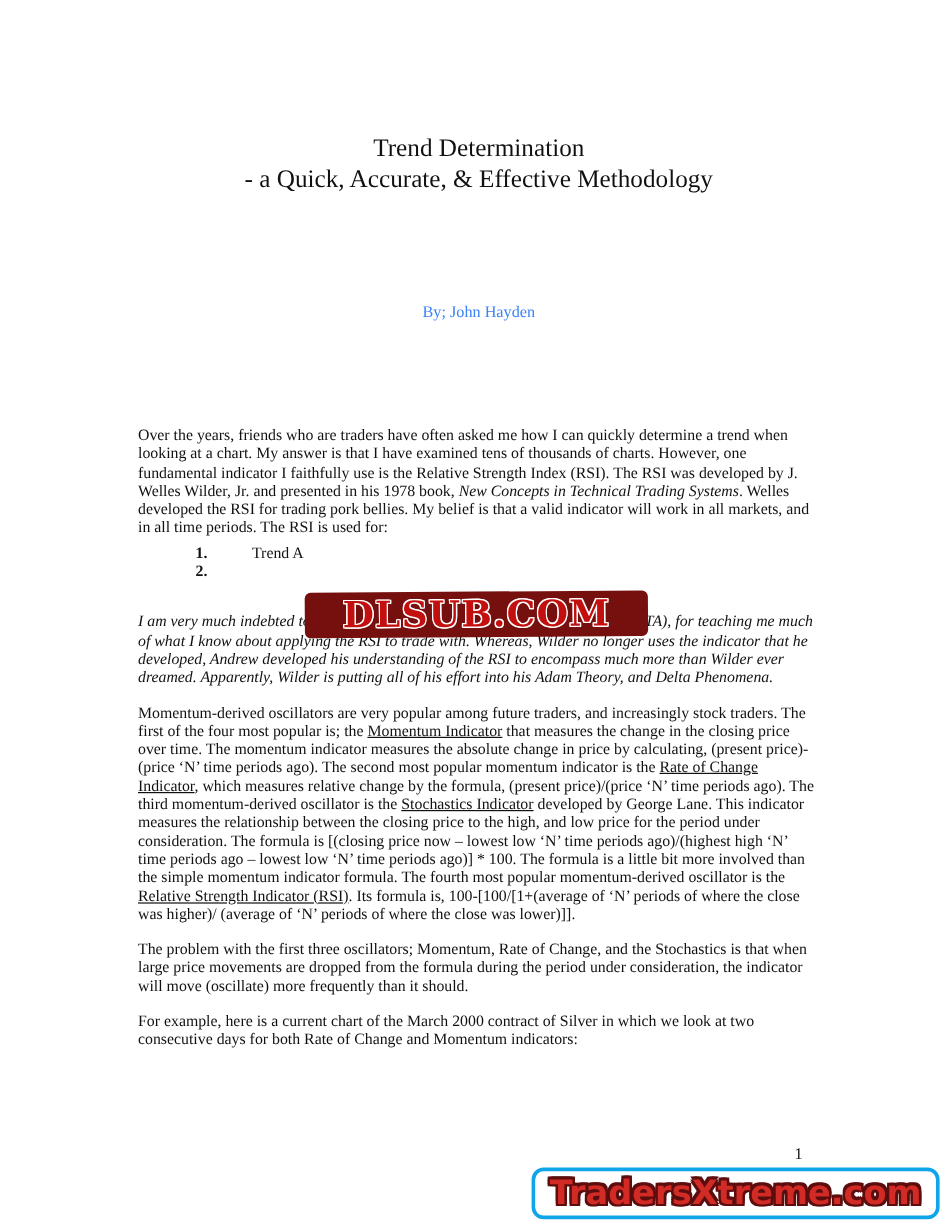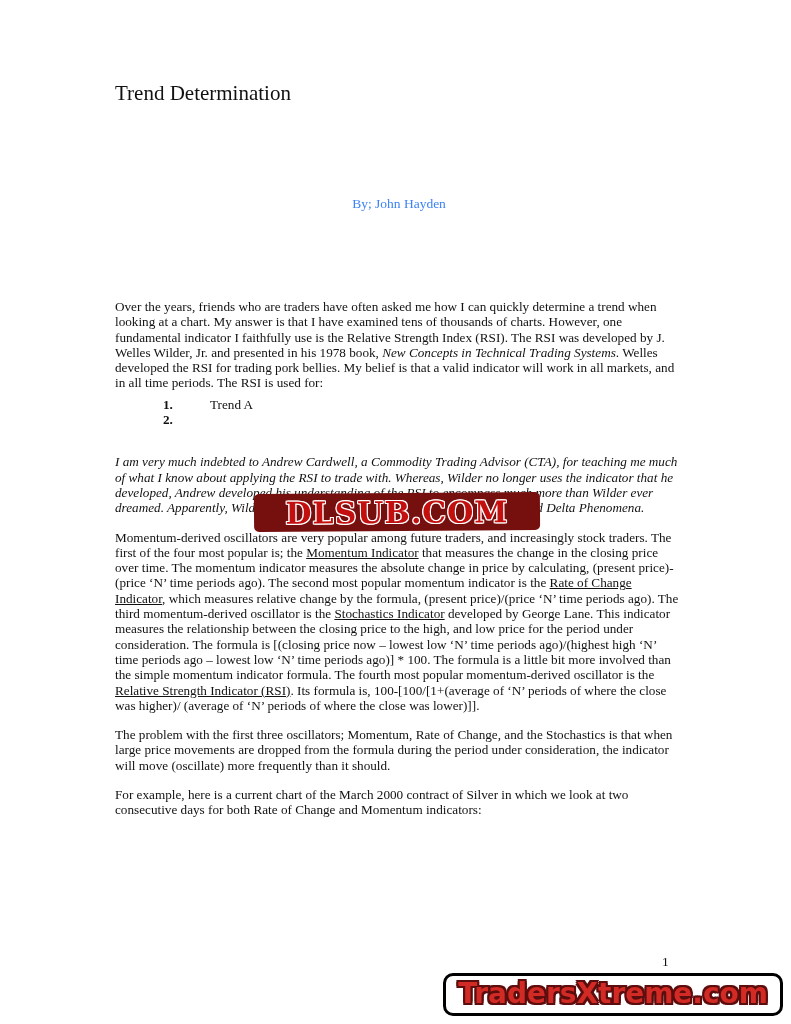--- a/index.html
+++ b/index.html
@@ -37,21 +37,22 @@
   }
 
   
   .content {
     position: absolute;
     left: 115px; top: 0;
     width: 568px;
   }
   .title {
     margin: 0;
-    padding-top: 80px;
+    padding-top: 110px;
+    text-align: center;
     font-size: 21px;
     font-weight: normal;
     line-height: 26px;
     color: #111;
   }
   .title-line { display: block; }
   .byline {
     margin-top: 90px;
     text-align: center;
     font-size: 13.5px;
@@ -114,21 +115,21 @@
     position: absolute;
     left: 662px; top: 954px;
     font-size: 13.5px;
     color: #111;
   }
 
   
   .bottom-banner {
     position: absolute;
     right: 8px; bottom: 8px;
-    border: 3px solid #000000;
+    border: 3px solid #0ea5e9;
     border-radius: 10px;
     background: #ffffff;
     padding: 1px 12px 3px 12px;
   }
   .banner-text {
     font-family: "DejaVu Sans", sans-serif;
     font-weight: bold;
     font-size: 28px;
     color: #d22a24;
     letter-spacing: 0px;
@@ -143,20 +144,21 @@
 </head>
 <body>
 
 <div class="page">
 
 
   <div class="content">
 
     <h1 class="title">
       <span class="title-line">Trend Determination</span>
+      <span class="title-line">- a Quick, Accurate, &amp; Effective Methodology</span>
     </h1>
 
     <div class="byline">By; John Hayden</div>
 
     <p class="body-p p1"><span>Over the years, friends who are traders have often asked me how I can quickly determine a trend when looking at a chart. My answer is that I have examined tens of thousands of charts. However, one fundamental indicator I faithfully use is the Relative Strength Index (RSI). The RSI was developed by J. Welles Wilder, Jr. and presented in his 1978 book, </span><em>New Concepts in Technical Trading Systems</em><span>. Welles developed the RSI for trading pork bellies. My belief is that a valid indicator will work in all markets, and in all time periods.  The RSI is used for:</span></p>
 
     <div class="list">
       <div class="list-row">
         <span class="list-num">1.</span>
         <span class="list-text bold">Trend A</span>

